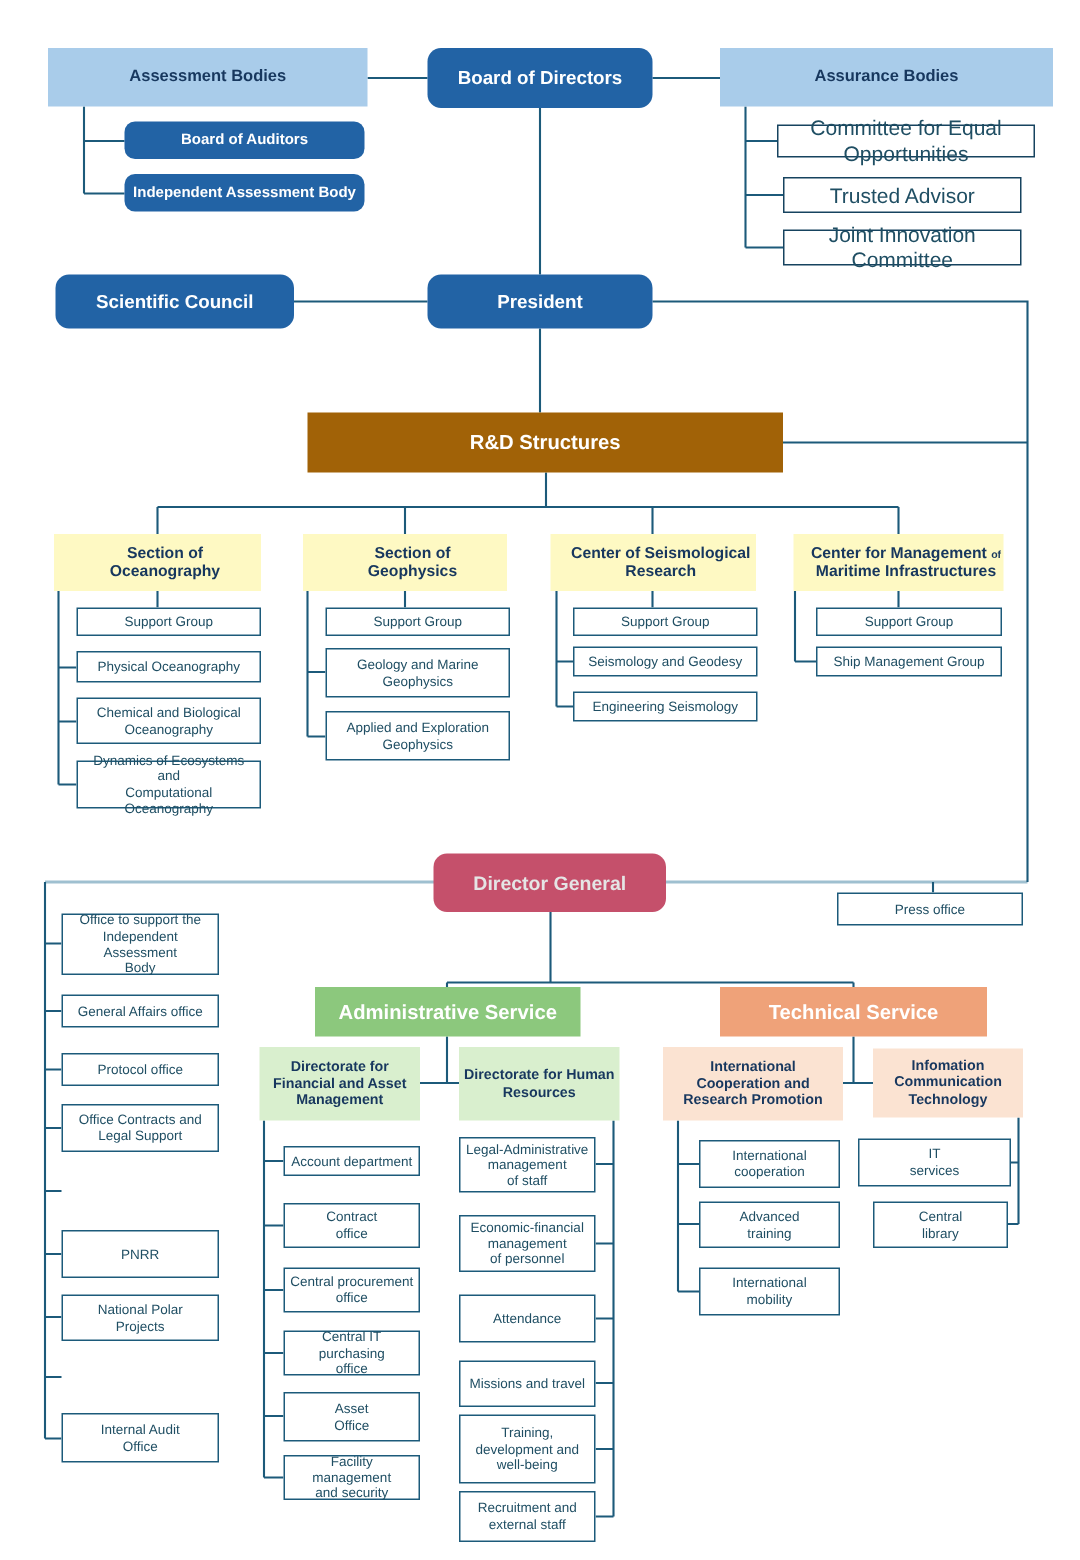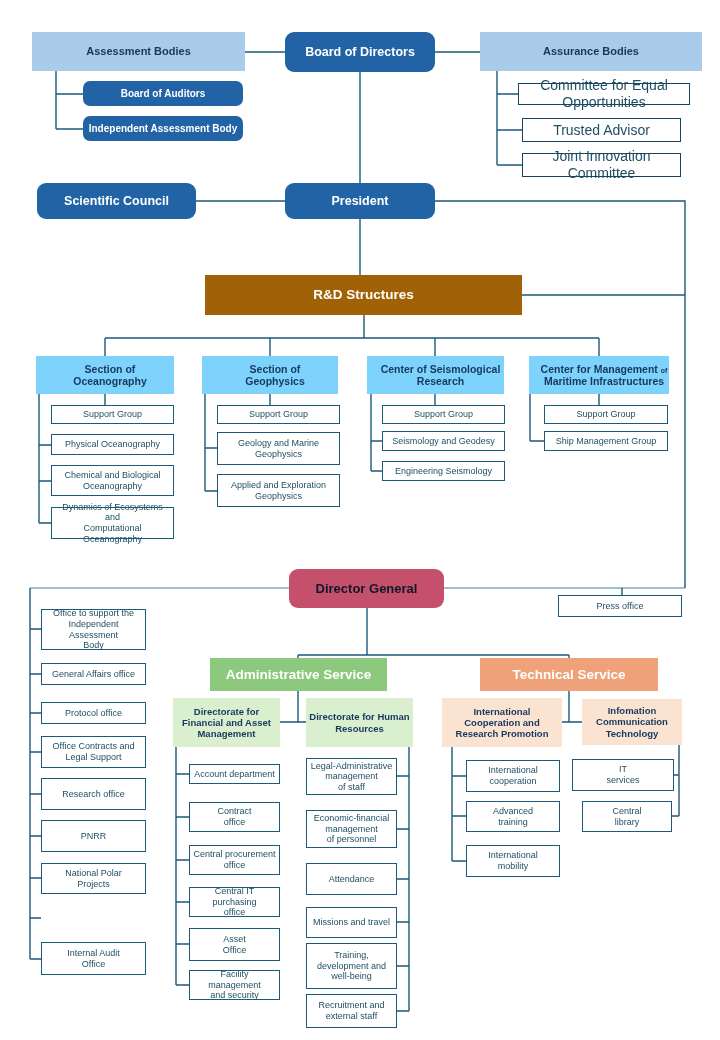--- a/index.html
+++ b/index.html
@@ -8,23 +8,23 @@
   #wires{position:absolute;left:0;top:0;}
   .box{position:absolute;display:flex;align-items:center;justify-content:center;
        text-align:center;box-sizing:border-box;line-height:1.18;}
   .box .txt{white-space:pre-line;width:100%;}
   .dark{background:#2263A5;color:#fff;font-weight:bold;border-radius:9px;font-size:12.5px;}
   .darksm{background:#2263A5;color:#fff;font-weight:bold;border-radius:7px;font-size:10px;}
   .light-top{background:#A9CCEA;color:#17375E;font-weight:bold;font-size:11px;}
   .white-box{background:#fff;border:1px solid #1C5A7A;color:#1F4E63;font-size:9px;padding:1px 3px;}
   .assur{border:1.5px solid #16435F;font-size:14px;}
   .medblue{background:#a16207;color:#fff;font-weight:bold;font-size:13.5px;}
-  .section{background:#7dd3fc;color:#17375E;font-weight:bold;font-size:10.5px;padding-left:10px;}
+  .section{background:#fef9c3;color:#17375E;font-weight:bold;font-size:10.5px;padding-left:10px;}
   .of-small{font-size:7px;font-weight:bold;}
-  .dgred{background:#C5506B;color:#0f172a;font-weight:bold;border-radius:9px;font-size:13px;}
+  .dgred{background:#C5506B;color:#e5e5e5;font-weight:bold;border-radius:9px;font-size:13px;}
   .green{background:#8CC87D;color:#fff;font-weight:bold;font-size:13.5px;}
   .orange{background:#EFA279;color:#fff;font-weight:bold;font-size:13.5px;}
   .lgreen{background:#D9EFCE;color:#17375E;font-weight:bold;font-size:9.5px;}
   .lorange{background:#FBE3D2;color:#17375E;font-weight:bold;font-size:9.5px;}
   .wire{stroke:#1C5A7A;stroke-width:1.4;fill:none;}
   .wire-light{stroke:#9FC0D0;stroke-width:2;fill:none;}
 </style>
 </head>
 <body>
 
@@ -171,23 +171,20 @@
   <div class="box white-box" style="left:41px;top:648px;width:105px;height:22px">
       <span class="txt">General Affairs office</span>
     </div>
   <div class="box white-box" style="left:41px;top:687px;width:105px;height:22px">
       <span class="txt">Protocol office</span>
     </div>
   <div class="box white-box" style="left:41px;top:721px;width:105px;height:32px">
       <span class="txt">Office Contracts and
 Legal Support</span>
     </div>
-  <div class="box white-box" style="left:41px;top:763px;width:105px;height:32px">
-      <span class="txt">Research office</span>
-    </div>
   <div class="box white-box" style="left:41px;top:805px;width:105px;height:32px">
       <span class="txt">PNRR</span>
     </div>
   <div class="box white-box" style="left:41px;top:848px;width:105px;height:31px">
       <span class="txt">National Polar
 Projects</span>
     </div>
   <div class="box white-box" style="left:41px;top:927px;width:105px;height:33px">
       <span class="txt">Internal Audit
 Office</span>

